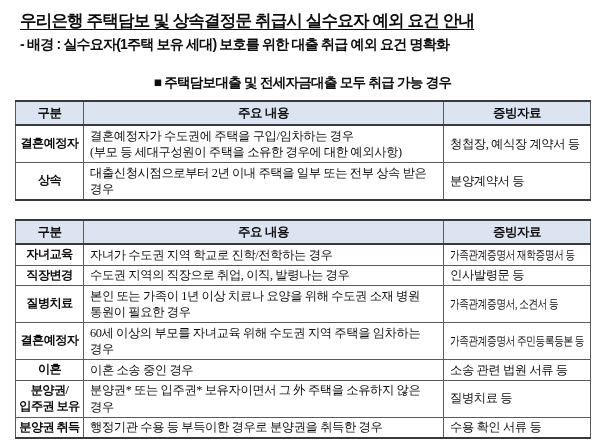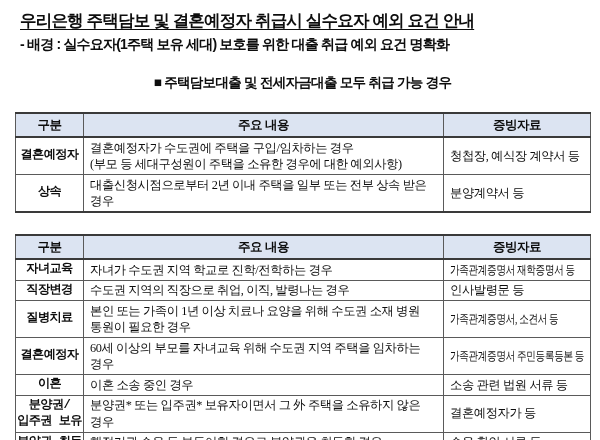--- a/index.html
+++ b/index.html
@@ -18,48 +18,48 @@
   .doc-subtitle{
     font-size:14px;font-weight:700;letter-spacing:-0.8px;
     margin:4px 0 0 5px;line-height:19px;
   }
   .section{margin-top:20px;}
   .section2{margin-top:18px;}
   .section-heading{
     font-size:13.5px;font-weight:700;letter-spacing:-0.7px;line-height:17px;text-align:center;
   }
   table{
-    border-collapse:collapse;table-layout:fixed;width:575px;margin-top:21px;
+    border-collapse:collapse;table-layout:fixed;width:575px;margin-top:9px;
     border-top:2px solid #3a3a3a;border-bottom:2px solid #3a3a3a;
     border-left:1px solid #4a4a4a;border-right:1px solid #4a4a4a;
   }
   th,td{border:1px solid #5a5a5a;vertical-align:middle;}
   th{
     background:#dce4f2;
     font-family:"Liberation Sans","DejaVu Sans",sans-serif;
     font-weight:700;font-size:12.5px;letter-spacing:-0.5px;
     padding:2.5px 2px;border-bottom:2px solid #3a3a3a;
   }
   td{font-size:12.3px;line-height:16.5px;padding:1.5px 6px;letter-spacing:-0.4px;}
   td.cat{
     text-align:center;font-weight:700;letter-spacing:-0.6px;
-    font-family:Liberation Mono, monospace;
+    font-family:Liberation Serif, serif;
     white-space:pre-line;padding:1.5px 1px;font-size:12.2px;line-height:15.5px;
   }
   td.content{white-space:pre-line;word-break:keep-all;}
   td.evidence{word-break:keep-all;}
   .condense{display:inline-block;transform:scaleX(0.78);transform-origin:left center;white-space:nowrap;}
   .col-cat{width:68px;} .col-main{width:360px;} .col-ev{width:147px;}
 </style>
 </head>
 <body>
 
 <div class="doc">
 
-  <div class="doc-title gothic">우리은행 주택담보 및 결혼예정자 취급시 실수요자 예외 요건 안내</div>
+  <div class="doc-title gothic">우리은행 주택담보 및 상속결정문 취급시 실수요자 예외 요건 안내</div>
   <div class="doc-subtitle gothic">- 배경 : 실수요자(1주택 보유 세대) 보호를 위한 대출 취급 예외 요건 명확화</div>
 
   <div class="section">
     <div class="section-heading gothic">■ 주택담보대출 및 전세자금대출 모두 취급 가능 경우</div>
     <table>
       <colgroup>
           <col class="col-cat">
           <col class="col-main">
           <col class="col-ev">
         </colgroup>
@@ -119,21 +119,21 @@
       </tr>
       <tr>
         <td class="cat">이혼</td>
         <td class="content">이혼 소송 중인 경우</td>
         <td class="evidence">소송 관련 법원 서류 등</td>
       </tr>
       <tr>
         <td class="cat">분양권/
 입주권 보유</td>
         <td class="content">분양권* 또는 입주권* 보유자이면서 그 外 주택을 소유하지 않은 경우</td>
-        <td class="evidence">결혼예정자가 등</td>
+        <td class="evidence">질병치료 등</td>
       </tr>
       <tr>
         <td class="cat">분양권 취득</td>
         <td class="content">행정기관 수용 등 부득이한 경우로 분양권을 취득한 경우</td>
         <td class="evidence">수용 확인 서류 등</td>
       </tr>
     </tbody>
       </table>
   </div>
 

